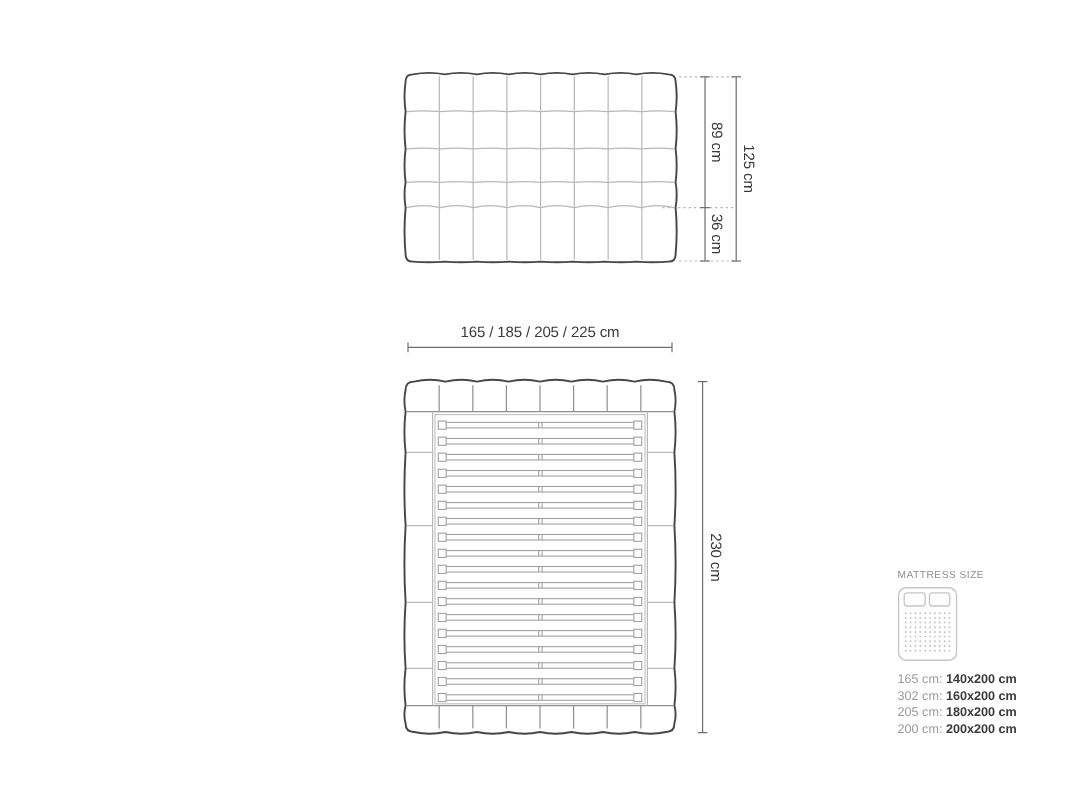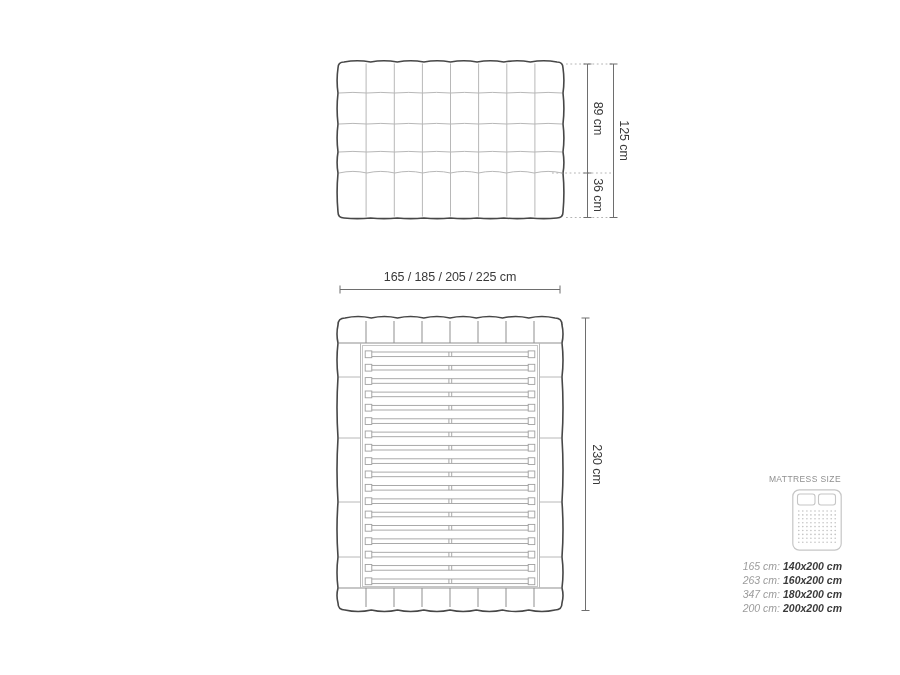--- a/index.html
+++ b/index.html
@@ -12,28 +12,28 @@
   
   .dim-line   { stroke:#6e6e6e; stroke-width:1; fill:none; }
   .leader     { stroke:#b4b4b4; stroke-width:1; stroke-dasharray:1.8 2.6; fill:none; }
   .dim-text   { font-family:"Liberation Sans", sans-serif; font-size:12.5px; fill:#3a3a3a;
                 text-anchor:middle; letter-spacing:-0.1px; }
   .dim-text-v { dominant-baseline:central; }
 
   
   .legend {
     position:absolute; left:748px; top:474px; width:94px;
-    display:flex; flex-direction:column; align-items:flex-end;
+    display:flex; flex-direction:column; align-items:flex-start;
   }
   .legend-title {
     font-size:8.5px; color:#8f8f8f; letter-spacing:0.4px;
     line-height:10px; margin-right:1px;
   }
   .legend-icon { margin-top:5px; margin-right:0; display:block; }
-  .legend-rows { margin-top:8px; display:flex; flex-direction:column; align-items:flex-end;font-style:italic; }
+  .legend-rows { margin-top:8px; display:flex; flex-direction:column; align-items:flex-end; }
   .legend-row  { line-height:14px; font-size:10.5px; white-space:nowrap; }
   .legend-frame { color:#9c9c9c; margin-right:3px; }
   .legend-size  { color:#3a3a3a; font-weight:700; }
 </style>
 </head>
 <body>
 
 <div class="stage">
 
   <svg id="diagram" width="900" height="675" viewBox="0 0 900 675">
@@ -350,23 +350,23 @@
           <circle cx="39.2" cy="53.2" r="0.8" fill="#c2c2c2"></circle>
           <circle cx="43.2" cy="53.2" r="0.8" fill="#c2c2c2"></circle>
         </g>
     </svg>
 
     <div class="legend-rows">
       <div class="legend-row">
         <span class="legend-frame">165 cm:</span><span class="legend-size">140x200 cm</span>
       </div>
       <div class="legend-row">
-        <span class="legend-frame">263 cm:</span><span class="legend-size">160x200 cm</span>
+        <span class="legend-frame">302 cm:</span><span class="legend-size">160x200 cm</span>
       </div>
       <div class="legend-row">
-        <span class="legend-frame">347 cm:</span><span class="legend-size">180x200 cm</span>
+        <span class="legend-frame">205 cm:</span><span class="legend-size">180x200 cm</span>
       </div>
       <div class="legend-row">
         <span class="legend-frame">200 cm:</span><span class="legend-size">200x200 cm</span>
       </div>
     </div>
   </div>
 </div>
 
 </body></html>

